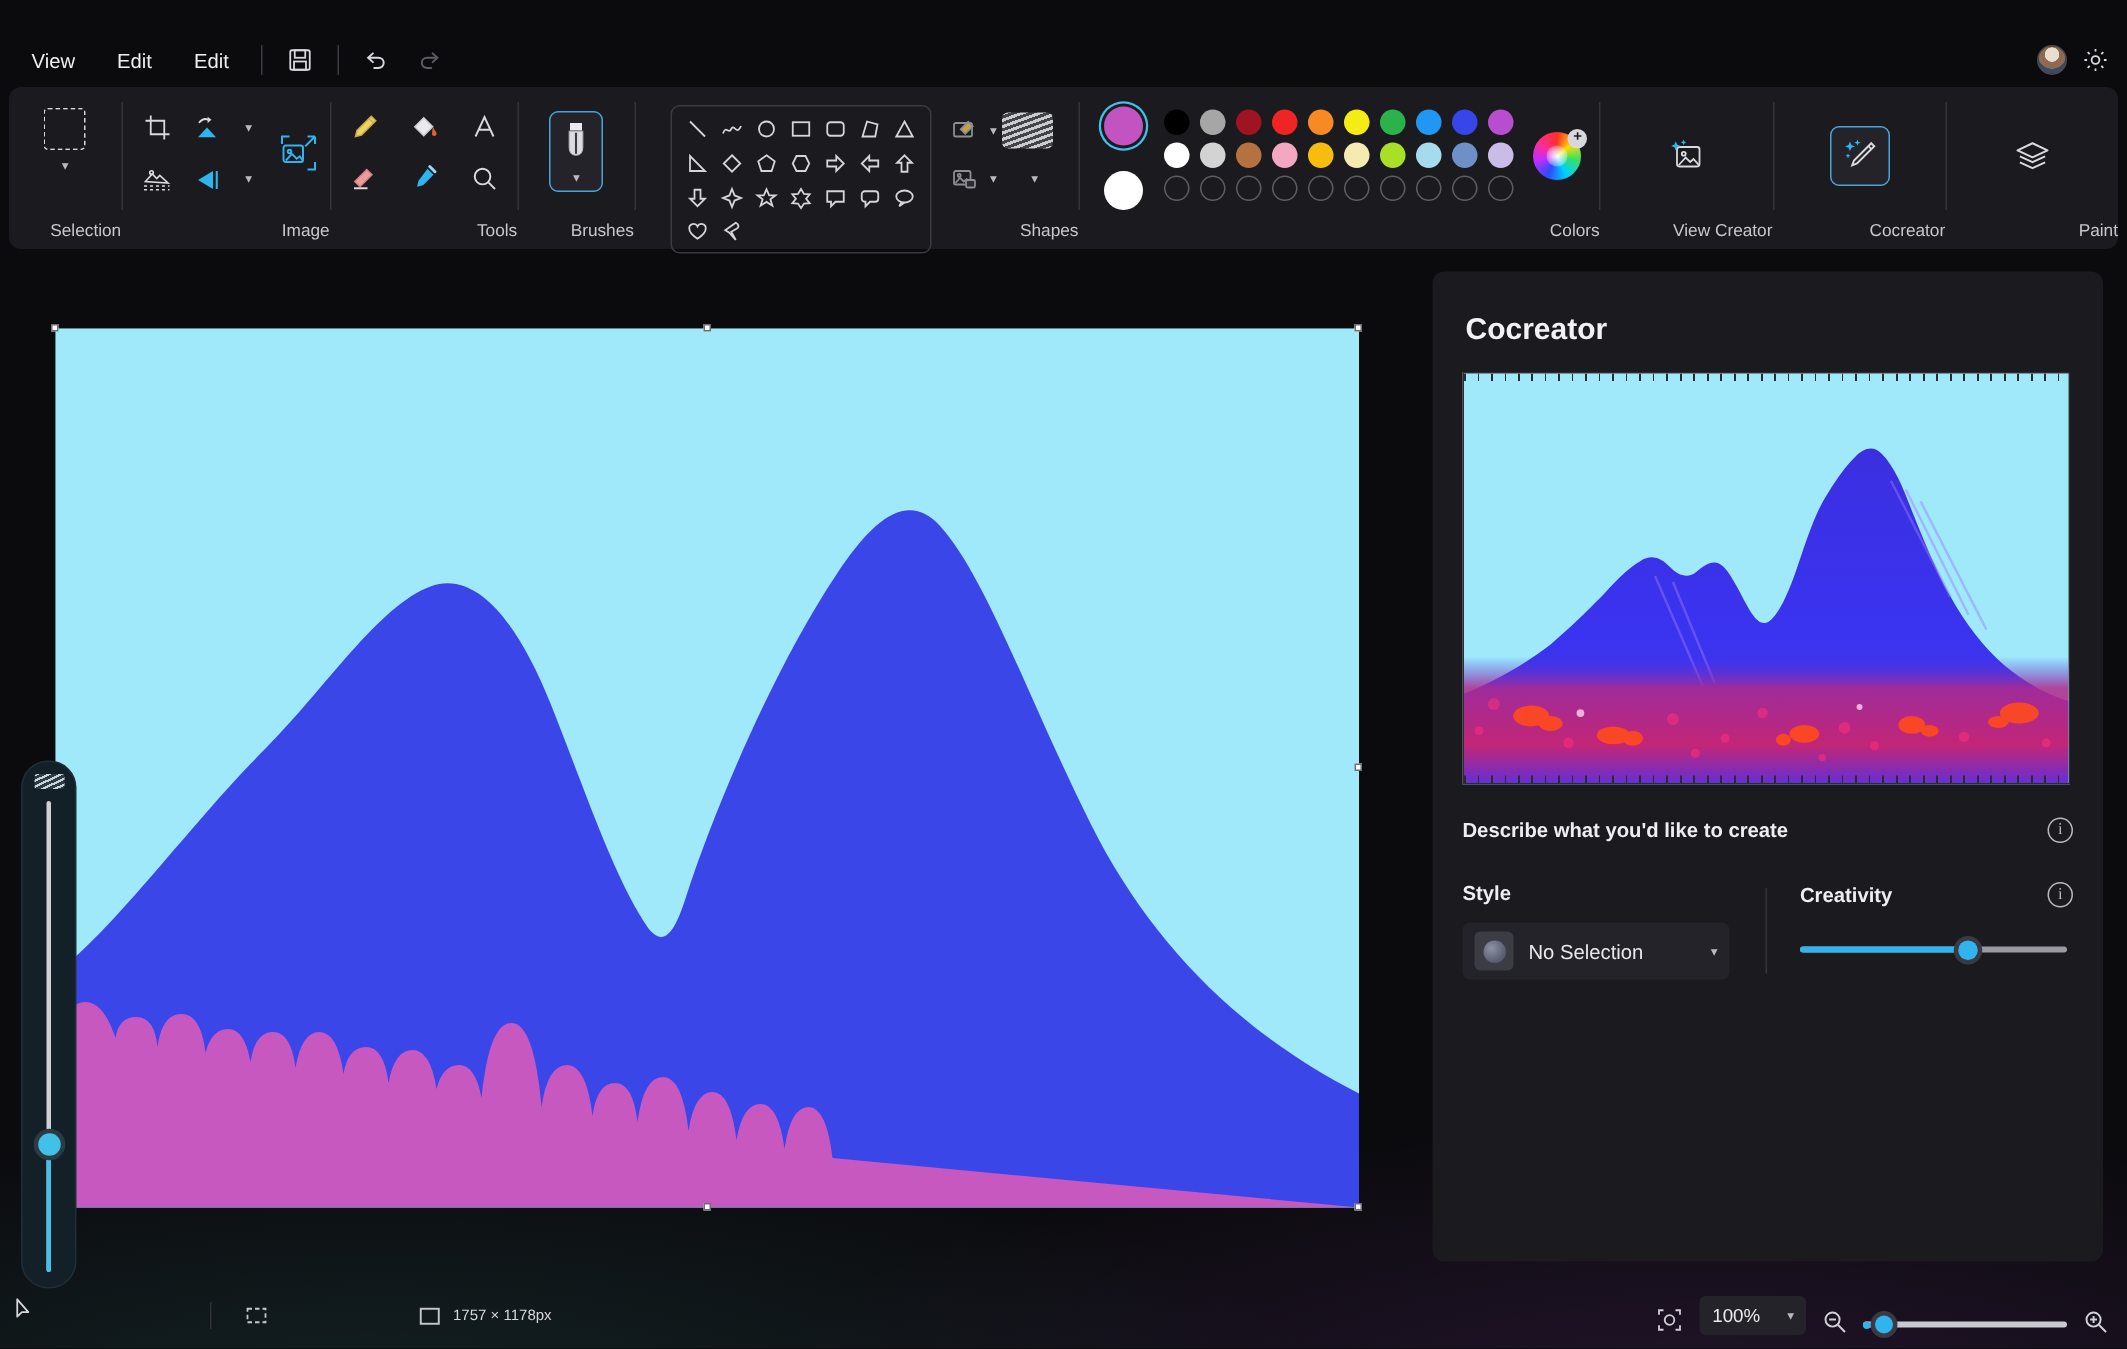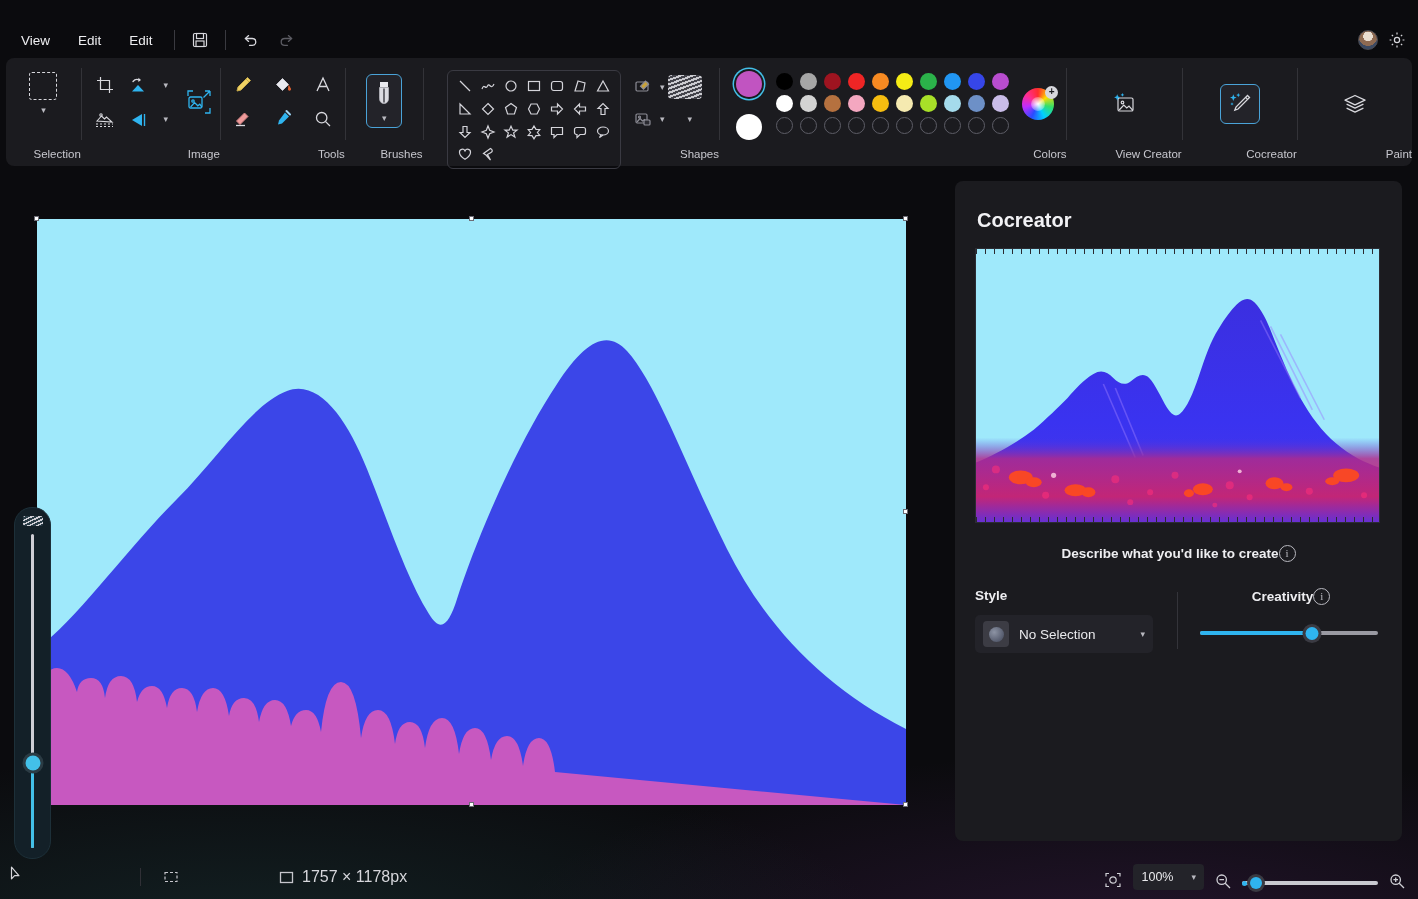--- a/index.html
+++ b/index.html
@@ -179,21 +179,21 @@
   }
   .cc-title { font-size:20px; font-weight:600; color:#f2f2f5; margin:8px 0 16px 2px; }
   .cc-preview {
     position:relative; width:405px; height:275px; background:#9fe9fb; overflow:hidden;
     border:1px solid #2c2c33;
   }
   .cc-ruler { position:absolute; left:0; right:0; height:5px;
     background: repeating-linear-gradient(90deg, #2a2a30 0 1px, transparent 1px 9px); z-index:3; }
   .cc-ruler.top { top:0; } .cc-ruler.bottom { bottom:0; }
 
-  .cc-label-row { display:flex; align-items:center; justify-content:center;
+  .cc-label-row { display:flex; align-items:center; justify-content:space-between;
     margin-top:22px; margin-bottom:10px; }
   .cc-label { font-size:13.5px; font-weight:600; color:#eeeef1; }
   .info-ic { width:17px; height:17px; border-radius:50%; border:1.3px solid #b9b9c0; color:#b9b9c0;
     font-size:11px; line-height:15px; text-align:center; font-family:"Liberation Serif", serif; }
   .cc-textarea {
     width:405px; height:78px; background:#2b2b31; border:none; border-bottom:1.5px solid #8f8f99;
     border-radius:5px; color:#ececef; font-size:13.5px; font-family:"Liberation Sans", sans-serif;
     padding:12px; resize:none; outline:none;
   }
   .cc-bottom { display:flex; margin-top:26px; }
@@ -211,21 +211,21 @@
   .style-text { flex:1; font-size:13.5px; color:#e9e9ec; }
   .slider-row { margin-top:20px; position:relative; width:178px; height:16px; display:flex; align-items:center; }
   .sl-track { position:absolute; left:0; right:0; height:4px; background:#9a9aa2; border-radius:3px; }
   .sl-fill { position:absolute; left:0; width:63%; height:4px; background:#2fb4ef; border-radius:3px; }
   .sl-thumb { position:absolute; left:63%; transform:translateX(-50%);
     width:13px; height:13px; border-radius:50%; background:#2fb4ef; box-shadow:0 0 0 3px #3a3a42; }
 
   
   .statusbar { position:absolute; bottom:0; left:0; width:1418px; height:44px;
     display:flex; align-items:center; }
-  .sb-item { display:flex; align-items:center; gap:8px; font-size:16px; color:#d6d6db; }
+  .sb-item { display:flex; align-items:center; gap:8px; font-size:10px; color:#d6d6db; }
   .sb-sep { width:1px; height:18px; background:#303036; }
   .sb-zoom { position:absolute; right:8px; display:flex; align-items:flex-end; gap:10px; }
   .zoom-select { background:#232329; border-radius:4px; height:26px; padding:0 8px;
     display:flex; align-items:center; gap:18px; font-size:12.5px; color:#e9e9ec; }
   .zoom-track-wrap { position:relative; width:136px; height:14px; display:flex; align-items:center; }
   .zt { position:absolute; left:0; right:0; height:3.5px; background:#c9c9d0; border-radius:3px; }
   .zt-dot { position:absolute; left:0; width:5px; height:5px; border-radius:50%; background:#2fb4ef; }
   .zt-thumb { position:absolute; left:10%; transform:translateX(-50%); width:12px; height:12px;
     border-radius:50%; background:#2fb4ef; box-shadow:0 0 0 3px #3a3a42; }
   .cursor-arrow { position:absolute; left:10px; bottom:14px; }

